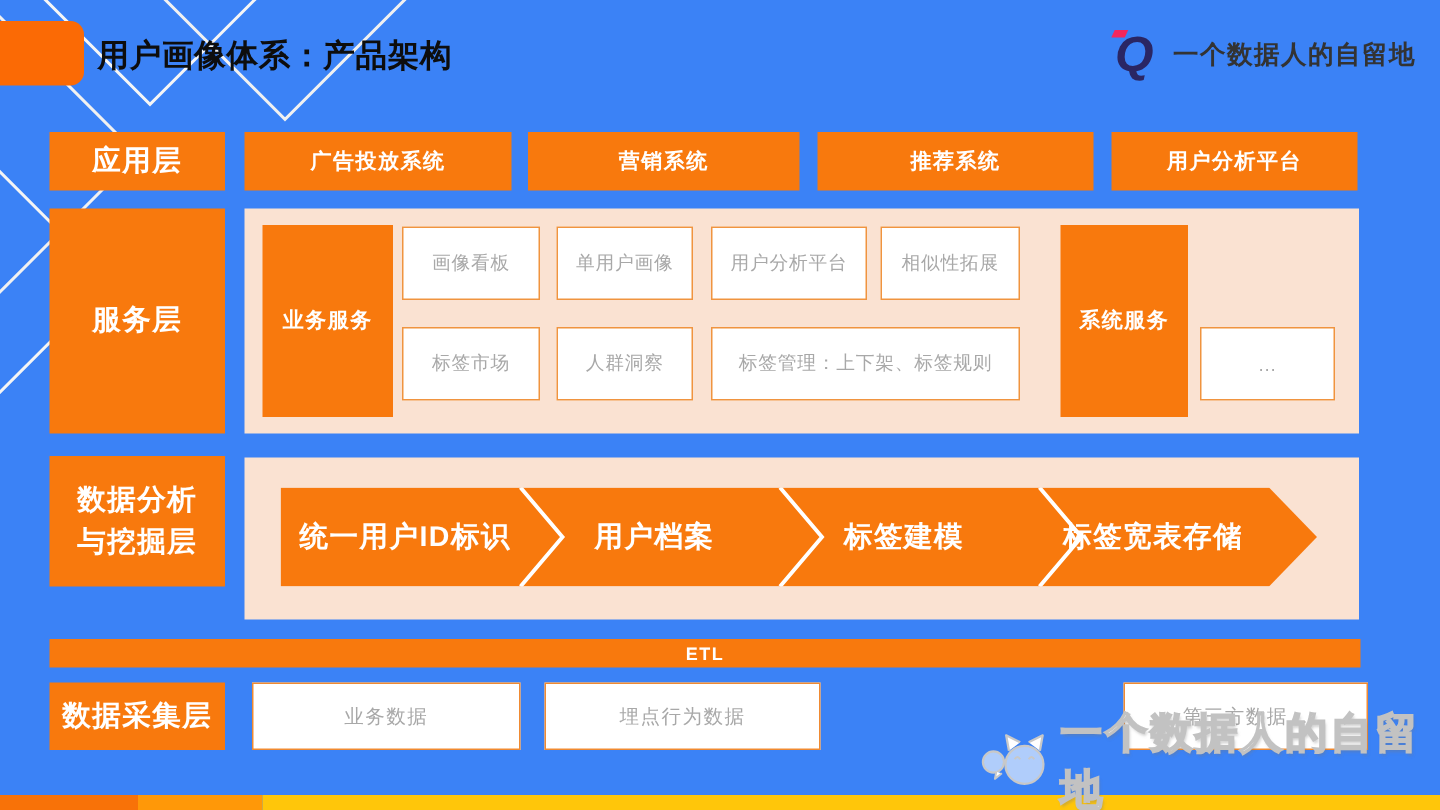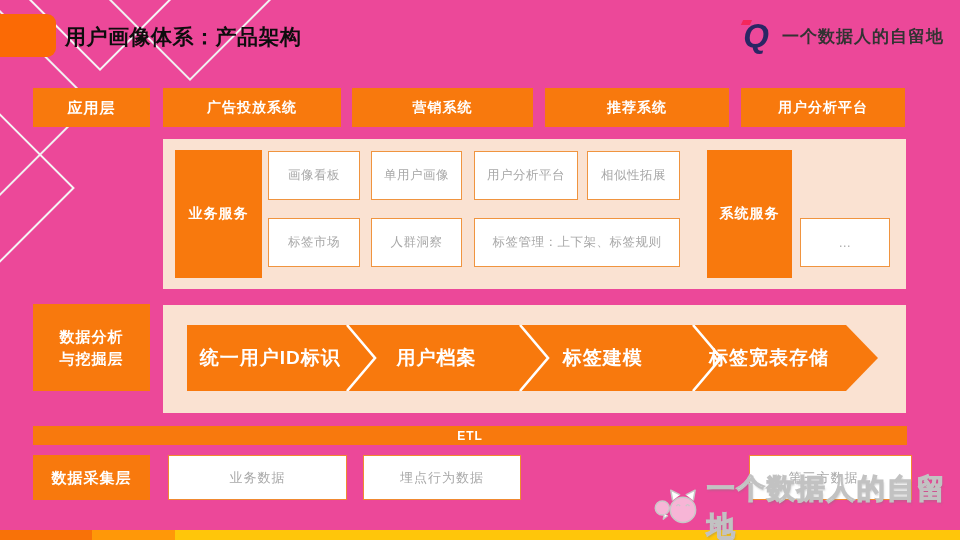--- a/index.html
+++ b/index.html
@@ -1,18 +1,18 @@
 <!DOCTYPE html>
 <html><head>
 <meta charset="utf-8">
 <style>
   * { margin:0; padding:0; box-sizing:border-box; }
   html,body { background:#fff; }
   .page {
-    position:relative; width:960px; height:540px; background:#ec4899;
+    position:relative; width:960px; height:540px; background:#3b82f6;
     overflow:hidden; font-family:"Liberation Sans","DejaVu Sans",sans-serif;padding-left:12px;
   }
   
   .deco { position:absolute; border:2px solid #F1F1F1; transform:rotate(45deg); }
   .deco.d1 { width:150px; height:150px; left:115px; top:-100px; }
   .deco.d2 { width:150px; height:150px; left:-88px; top:28px; }
   .deco.d3 { width:120px; height:120px; left:-70px; top:128px; border-color:#F5F5F5; }
   .deco.d4 { width:150px; height:150px; left:25px; top:-110px; border-color:#F6F6F6; }
   
   .title-chip { position:absolute; left:-12px; top:14px; width:68px; height:43px;
@@ -20,21 +20,21 @@
   .page-title { position:absolute; left:65px; top:23px; font-size:21px; font-weight:bold;
     color:#0d0d0d; letter-spacing:0.5px; }
   .brand { position:absolute; right:16px; top:18px; display:flex; align-items:center; gap:9px; }
   .brand-q { position:relative; font-size:33px; font-weight:900; font-style:italic;
     color:#2A2664; line-height:36px; padding:0 4px; }
   .brand-q::before { content:""; position:absolute; left:3px; top:2px; width:9px; height:5px;
     background:#F4275C; transform:skewX(-25deg); }
   .brand-name { font-size:17px; font-weight:bold; color:#333; letter-spacing:1px; }
   
   .layer-label { position:absolute; background:#F8790D; color:#fff; display:flex;
-    align-items:center; justify-content:center; text-align:center; font-size:15px;
+    align-items:center; justify-content:center; text-align:center; font-size:19px;
     font-weight:bold; letter-spacing:1px; line-height:1.45; }
   .orange-box { background:#F8790D; color:#fff; display:flex; align-items:center;
     justify-content:center; font-size:14px; font-weight:bold; letter-spacing:1px; }
   .peach { position:absolute; background:#FAE2D2; }
   .white-box { position:absolute; background:#fff; border:1px solid #F0943F; color:#A8A8A8;
     display:flex; align-items:center; justify-content:center; font-size:12.5px;
     letter-spacing:0.5px; text-align:center; }
   
   .flow-band { position:absolute; left:24px; top:20px; width:691px; height:66px;
     background:#F8790D;
@@ -79,20 +79,21 @@
     <span class="brand-q">Q</span>
     <span class="brand-name">一个数据人的自留地</span>
   </div>
 
   <div class="layer-label" style="left:33px; top:88px; width:117px; height:39px;">应用层</div>
   <div class="orange-box" style="position:absolute; left:352px; top:88px; width:181px; height:39px;">营销系统</div>
   <div class="orange-box" style="position:absolute; left:163px; top:88px; width:178px; height:39px;">广告投放系统</div>
   <div class="orange-box" style="position:absolute; left:545px; top:88px; width:184px; height:39px;">推荐系统</div>
   <div class="orange-box" style="position:absolute; left:741px; top:88px; width:164px; height:39px;">用户分析平台</div>
 
+  <div class="layer-label" style="left:33px; top:139px; width:117px; height:150px;">服务层</div>
   <div class="peach" style="left:163px; top:139px; width:743px; height:150px;">
     <div class="orange-box" style="position:absolute; left:12px; top:11px; width:87px; height:128px;">业务服务</div>
     <div class="white-box" style="left:105px; top:12px; width:92px; height:49px;">画像看板</div>
     <div class="white-box" style="left:208px; top:12px; width:91px; height:49px;">单用户画像</div>
     <div class="white-box" style="left:311px; top:12px; width:104px; height:49px;">用户分析平台</div>
     <div class="white-box" style="left:424px; top:12px; width:93px; height:49px;">相似性拓展</div>
     <div class="white-box" style="left:105px; top:79px; width:92px; height:49px;">标签市场</div>
     <div class="white-box" style="left:208px; top:79px; width:91px; height:49px;">人群洞察</div>
     <div class="white-box" style="left:311px; top:79px; width:206px; height:49px;">标签管理：上下架、标签规则</div>
     <div class="orange-box" style="position:absolute; left:544px; top:11px; width:85px; height:128px;">系统服务</div>
@@ -120,21 +121,21 @@
       </svg>
     <svg class="flow-sep" style="left:527px;" viewBox="0 0 34 66">
       <polyline points="3,0 31,33 3,66" fill="none" stroke="#ffffff" stroke-width="2.6"></polyline>
       </svg>
   </div>
 
   <div class="etl-bar">ETL</div>
 
   <div class="layer-label" style="left:33px; top:455px; width:117px; height:45px;">数据采集层</div>
   <div class="data-box" style="left:168px; width:179px;">业务数据</div>
-  <div class="data-box" style="left:363px; width:158px;">埋点行为数据</div>
+  <div class="data-box" style="left:363px; width:184px;">埋点行为数据</div>
   <div class="data-box" style="left:749px; width:163px;">第三方数据...</div>
 
   <div class="watermark">
     <svg width="52" height="44" viewBox="0 0 52 44">
       <circle cx="11" cy="22" r="7.5" fill="#ffffff" fill-opacity="0.6" stroke="#C8C8C8" stroke-width="1.6"></circle>
       <path d="M 13 29 L 12 34 L 17 30" fill="#ffffff" stroke="#C8C8C8" stroke-width="1.4" stroke-linejoin="round"></path>
       <path d="M 22 14 L 20 3 L 30 8" fill="#ffffff" stroke="#C8C8C8" stroke-width="1.6" stroke-linejoin="round"></path>
       <path d="M 44 14 L 46 3 L 36 8" fill="#ffffff" stroke="#C8C8C8" stroke-width="1.6" stroke-linejoin="round"></path>
       <circle cx="33" cy="24" r="13.5" fill="#ffffff" fill-opacity="0.6" stroke="#C8C8C8" stroke-width="1.6"></circle>
       <path d="M 26 20 q 2 -3 4 0" fill="none" stroke="#C8C8C8" stroke-width="1.4"></path>

